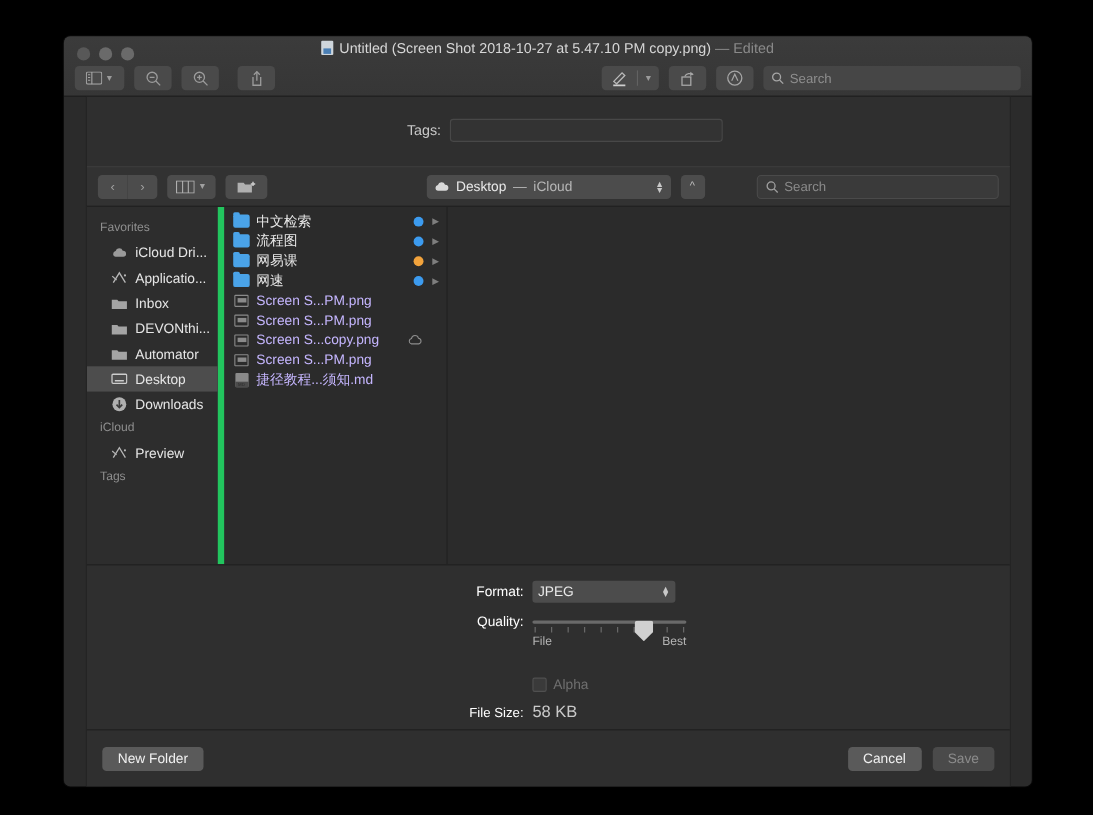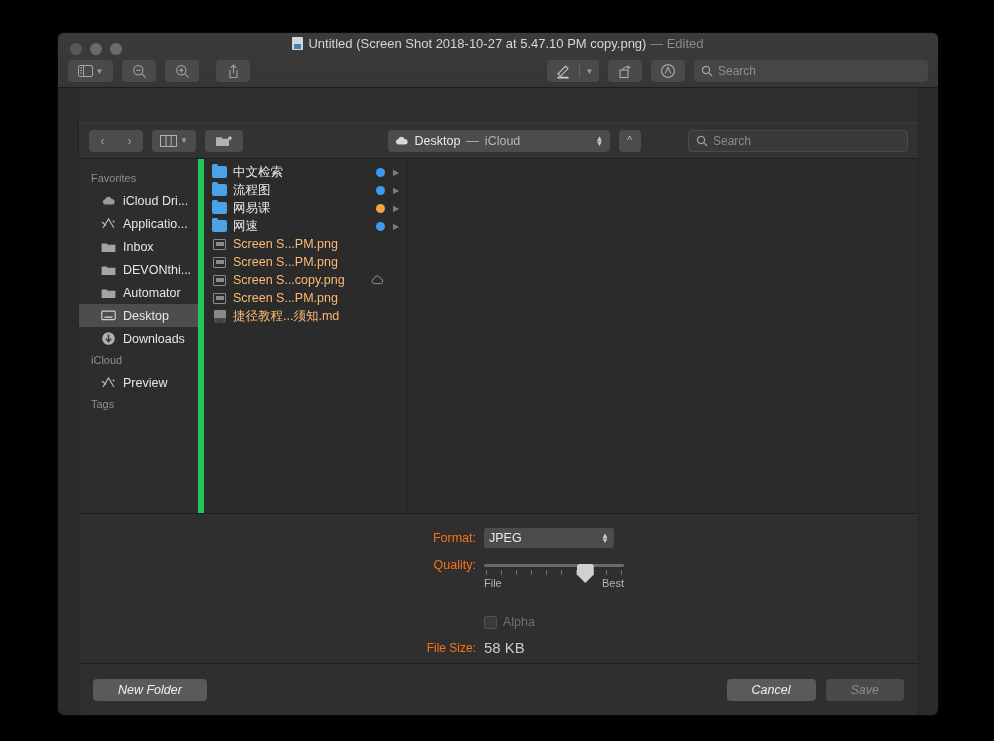--- a/index.html
+++ b/index.html
@@ -188,21 +188,21 @@
     padding-top: 4px;
     background: #2b2b2b;
   }
   .col2 { flex: 1; background: #2b2b2b; }
   .frow-item {
     display: flex; align-items: center;
     height: 18px; padding: 0 5px 0 8px;
     font-size: 12.5px; color: #e8e8e8;
     gap: 6px;
   }
-  .frow-item.dim { color: #fdba74; }
+  .frow-item.dim { color: #c4b5fd; }
   .frow-item .nm { flex: 1; white-space: nowrap; overflow: hidden; }
   .dot { width: 9px; height: 9px; border-radius: 50%; flex: 0 0 9px; }
   .disc { color: #7e7e7e; font-size: 8px; width: 10px; text-align: center; }
   .fico { width: 15px; height: 13px; flex: 0 0 15px; display:flex; align-items:center; justify-content:center;}
   .folder {
     width: 15px; height: 12px; background: #4aa3e8; border-radius: 1.5px 2px 2px 2px;
     position: relative;
   }
   .folder:before {
     content:""; position:absolute; top:-2.5px; left:0; width:6px; height:3px;
@@ -224,21 +224,21 @@
   .cloud-ico { color: #8d8d8d; font-size: 11px; }
 
   
   .options {
     height: 150px;
     border-top: 1px solid #1f1f1f;
     background: #2f2f2f;
     padding-top: 14px;
   }
   .orow { display: flex; align-items: center; margin-bottom: 8px; }
-  .oindent { width: 405px; text-align: right; padding-right: 8px; font-size: 12.5px; color: #f97316; }
+  .oindent { width: 405px; text-align: right; padding-right: 8px; font-size: 12.5px; color: #ffffff; }
   .fmtpop {
     width: 130px; height: 20px;
     background: #4c4c4c; border-radius: 3px;
     display: flex; align-items: center; padding: 0 5px;
     font-size: 12.5px; color: #eaeaea;
   }
   .slider-wrap { width: 140px; position: relative; }
   .track { height: 3px; background: #6a6a6a; border-radius: 2px; margin-top: 8px; }
   .thumb {
     position: absolute; top: 0; width: 17px; height: 19px;
@@ -258,24 +258,24 @@
 
   
   .footer {
     height: 52px;
     border-top: 1px solid #1f1f1f;
     background: #2f2f2f;
     display: flex; align-items: center;
     padding: 0 14px;
   }
   .btn {
-    height: 22px; padding: 0 25px;
+    height: 22px; padding: 0 14px;
     border-radius: 4px; background: #5a5a5a;
     color: #f0f0f0; font-size: 12.5px;
-    display: flex; align-items: center; justify-content: center; font-style: italic;
+    display: flex; align-items: center; justify-content: center;
   }
   .btn.disabled { background: #4a4a4a; color: #8b8b8b; }
   .btn + .btn { margin-left: 10px; }
   .spacer { flex: 1; }
 
   
   .behind {
     position: absolute; left: 0; right: 0; top: 55px; bottom: 0;
     background: #262626; z-index: -1;
   }
@@ -376,20 +376,24 @@
             </svg>
         </span>
         <span class="ph">Search</span>
       </div>
     </div>
   </div>
 
   <div class="sheet">
 
     <div class="saveas-block">
+      <div class="frow">
+        <div class="flabel">Tags:</div>
+        <div class="ftags" placeholder=""></div>
+      </div>
     </div>
 
     <div class="navbar">
       <div class="nbtn arrowl">
         <span>‹</span>
       </div>
       <div class="nbtn arrowr">
         <span>›</span>
       </div>
       <div class="nbtn view">

